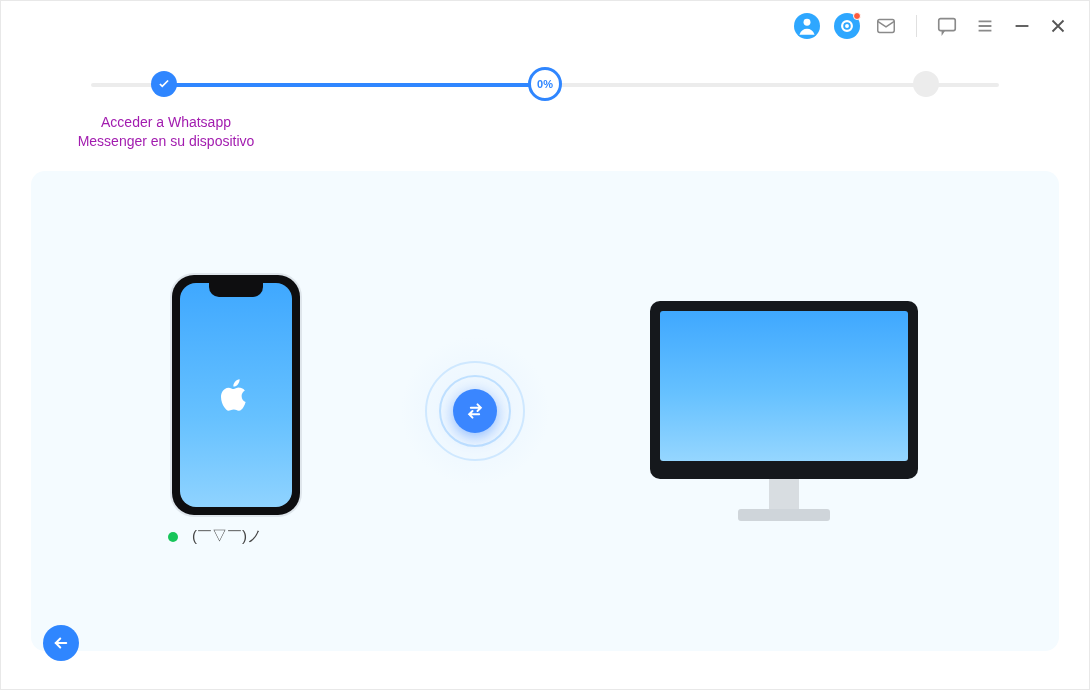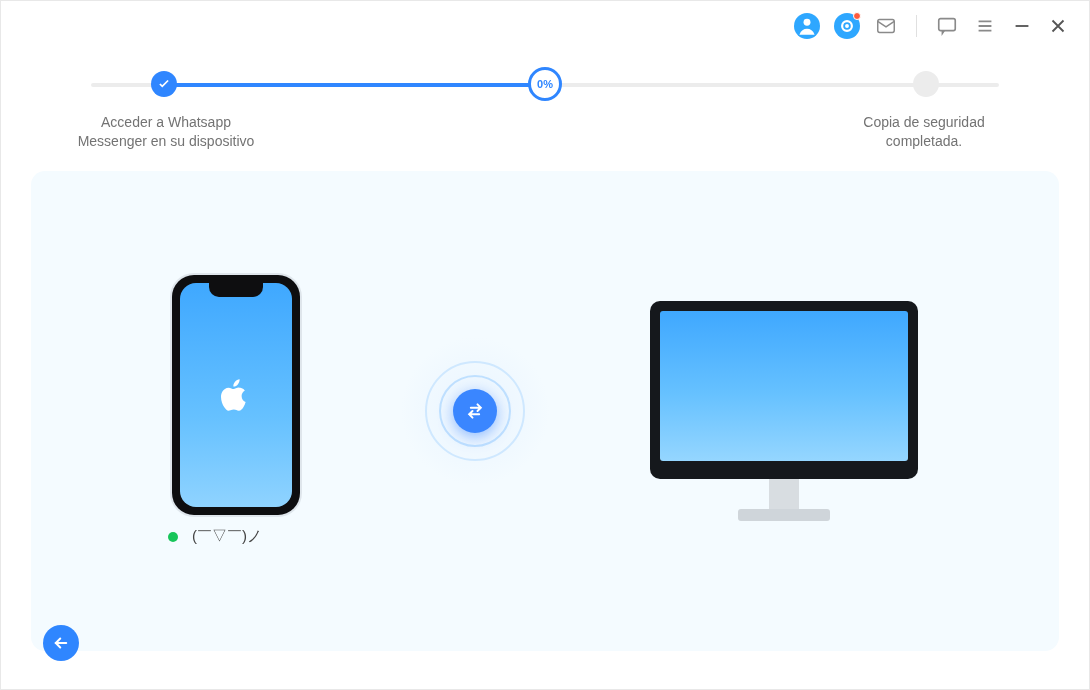--- a/index.html
+++ b/index.html
@@ -24,21 +24,21 @@
   
   .stepper-wrap { padding:20px 90px 0 90px; }
   .track { position:relative; height:26px; }
   .line { position:absolute; top:12px; left:0; right:0; height:4px; background:#ececec; border-radius:2px;}
   .line-fill { position:absolute; top:12px; left:0; height:4px; background:#2f86ff; border-radius:2px;}
   .node { position:absolute; top:0; transform:translateX(-50%); }
   .node .circle { width:26px; height:26px; border-radius:50%; background:#ececec; }
   .node.done .circle { background:#2f86ff; display:flex; align-items:center; justify-content:center; color:#fff;}
   .node.active .circle { width:34px; height:34px; margin-top:-4px; border-radius:50%; background:#fff; border:3px solid #2f86ff; display:flex; align-items:center; justify-content:center; font-size:11px; color:#2f86ff; font-weight:600;}
   .labels { display:flex; margin-top:16px;}
-  .label { flex:0 0 auto; text-align:center; font-size:14px; line-height:1.35; color:#737373; width:230px;}
+  .label { flex:0 0 auto; text-align:center; font-size:14px; line-height:1.35; color:#a21caf; width:230px;}
   .label-left  { margin-left:-40px; }
   .label-mid   { margin:0 auto; }
   .label-right { margin-right:-40px; }
 
   
   .card {
     margin:20px 30px 30px 30px;
     background:#f4fbff;
     border-radius:14px;
     height:480px;
@@ -145,24 +145,20 @@
     </div>
   </div>
 
   <div class="labels">
     <div class="label label-left">
       <div>Acceder a Whatsapp</div>
       <div>Messenger en su dispositivo</div>
     </div>
     <div class="label label-mid">
     </div>
-    <div class="label label-right">
-      <div>Copia de seguridad</div>
-      <div>completada.</div>
-    </div>
   </div>
 </div>
 
 <div class="card">
 
   <div class="phone-col">
     <div class="phone">
       <div class="notch"></div>
       <div class="screen">
         <svg class="apple" width="30" height="36" viewBox="0 0 24 28" fill="#fff">

